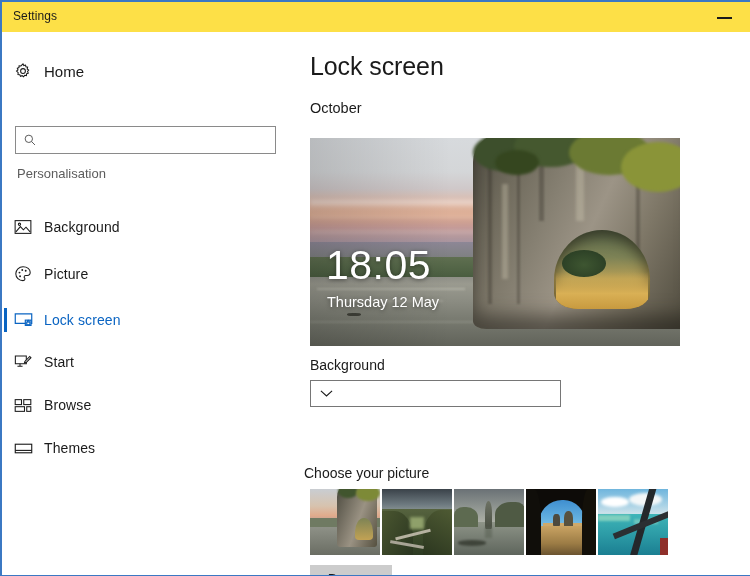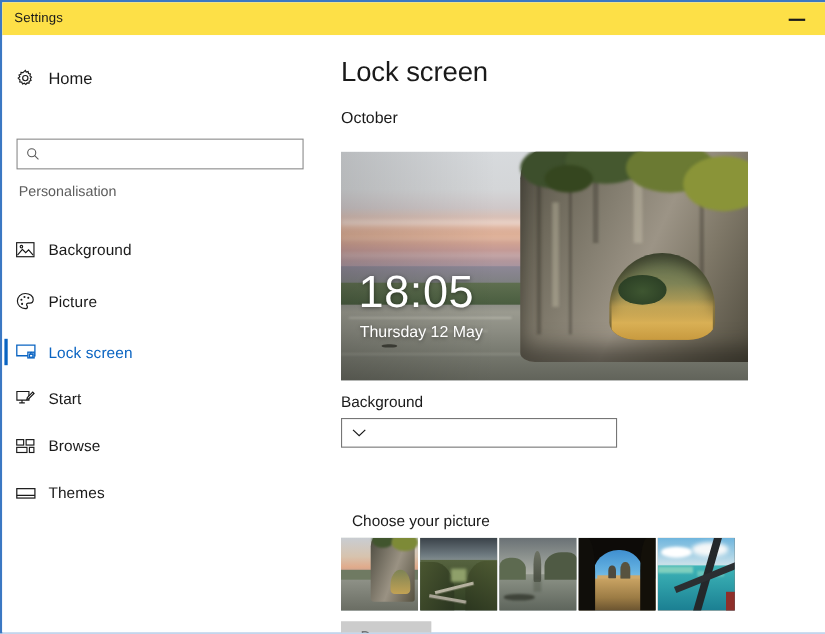--- a/index.html
+++ b/index.html
@@ -349,21 +349,21 @@
   #background-select-chevron {
     width: 30px;
     display: flex;
     justify-content: center;
     align-items: center;
   }
 
   
   #choose-picture-label {
     position: absolute;
-    left: 20px;
+    left: 4px;
     top: 433px;
     font-size: 14px;
     color: #1a1a1a;
   }
   #thumb-strip {
     position: absolute;
     left: 10px;
     top: 457px;
     display: flex;
     gap: 2px;

